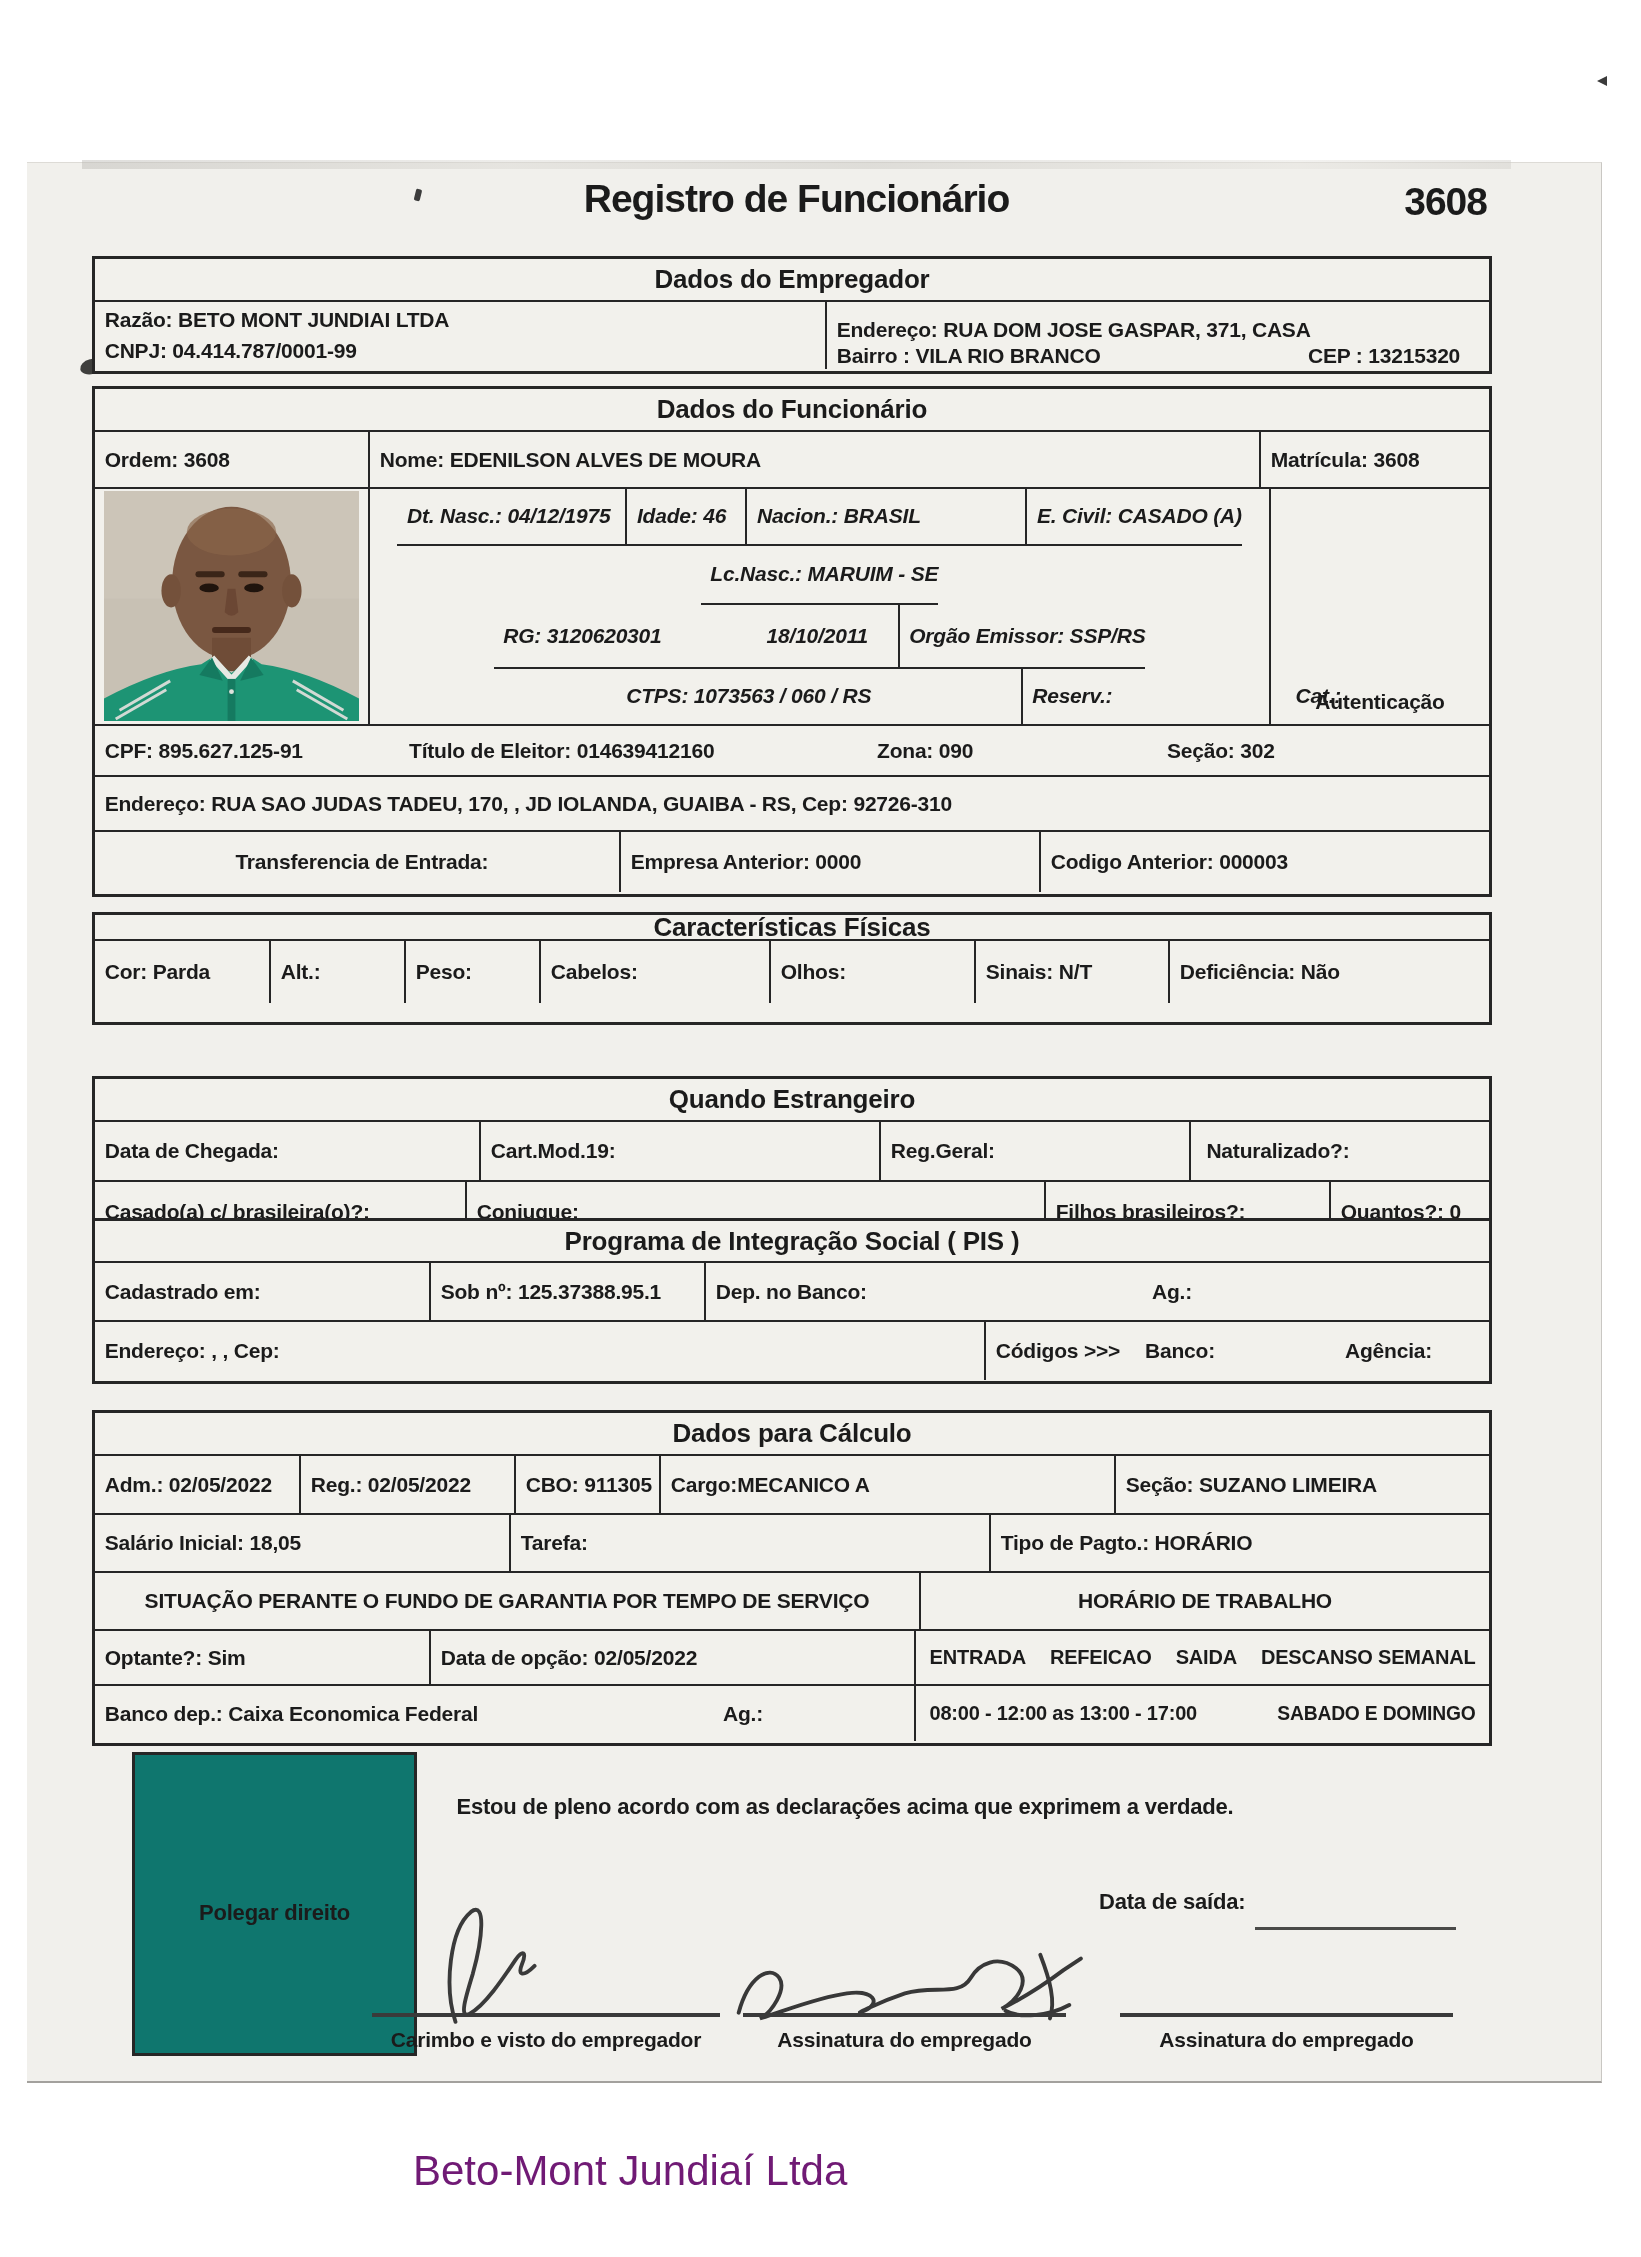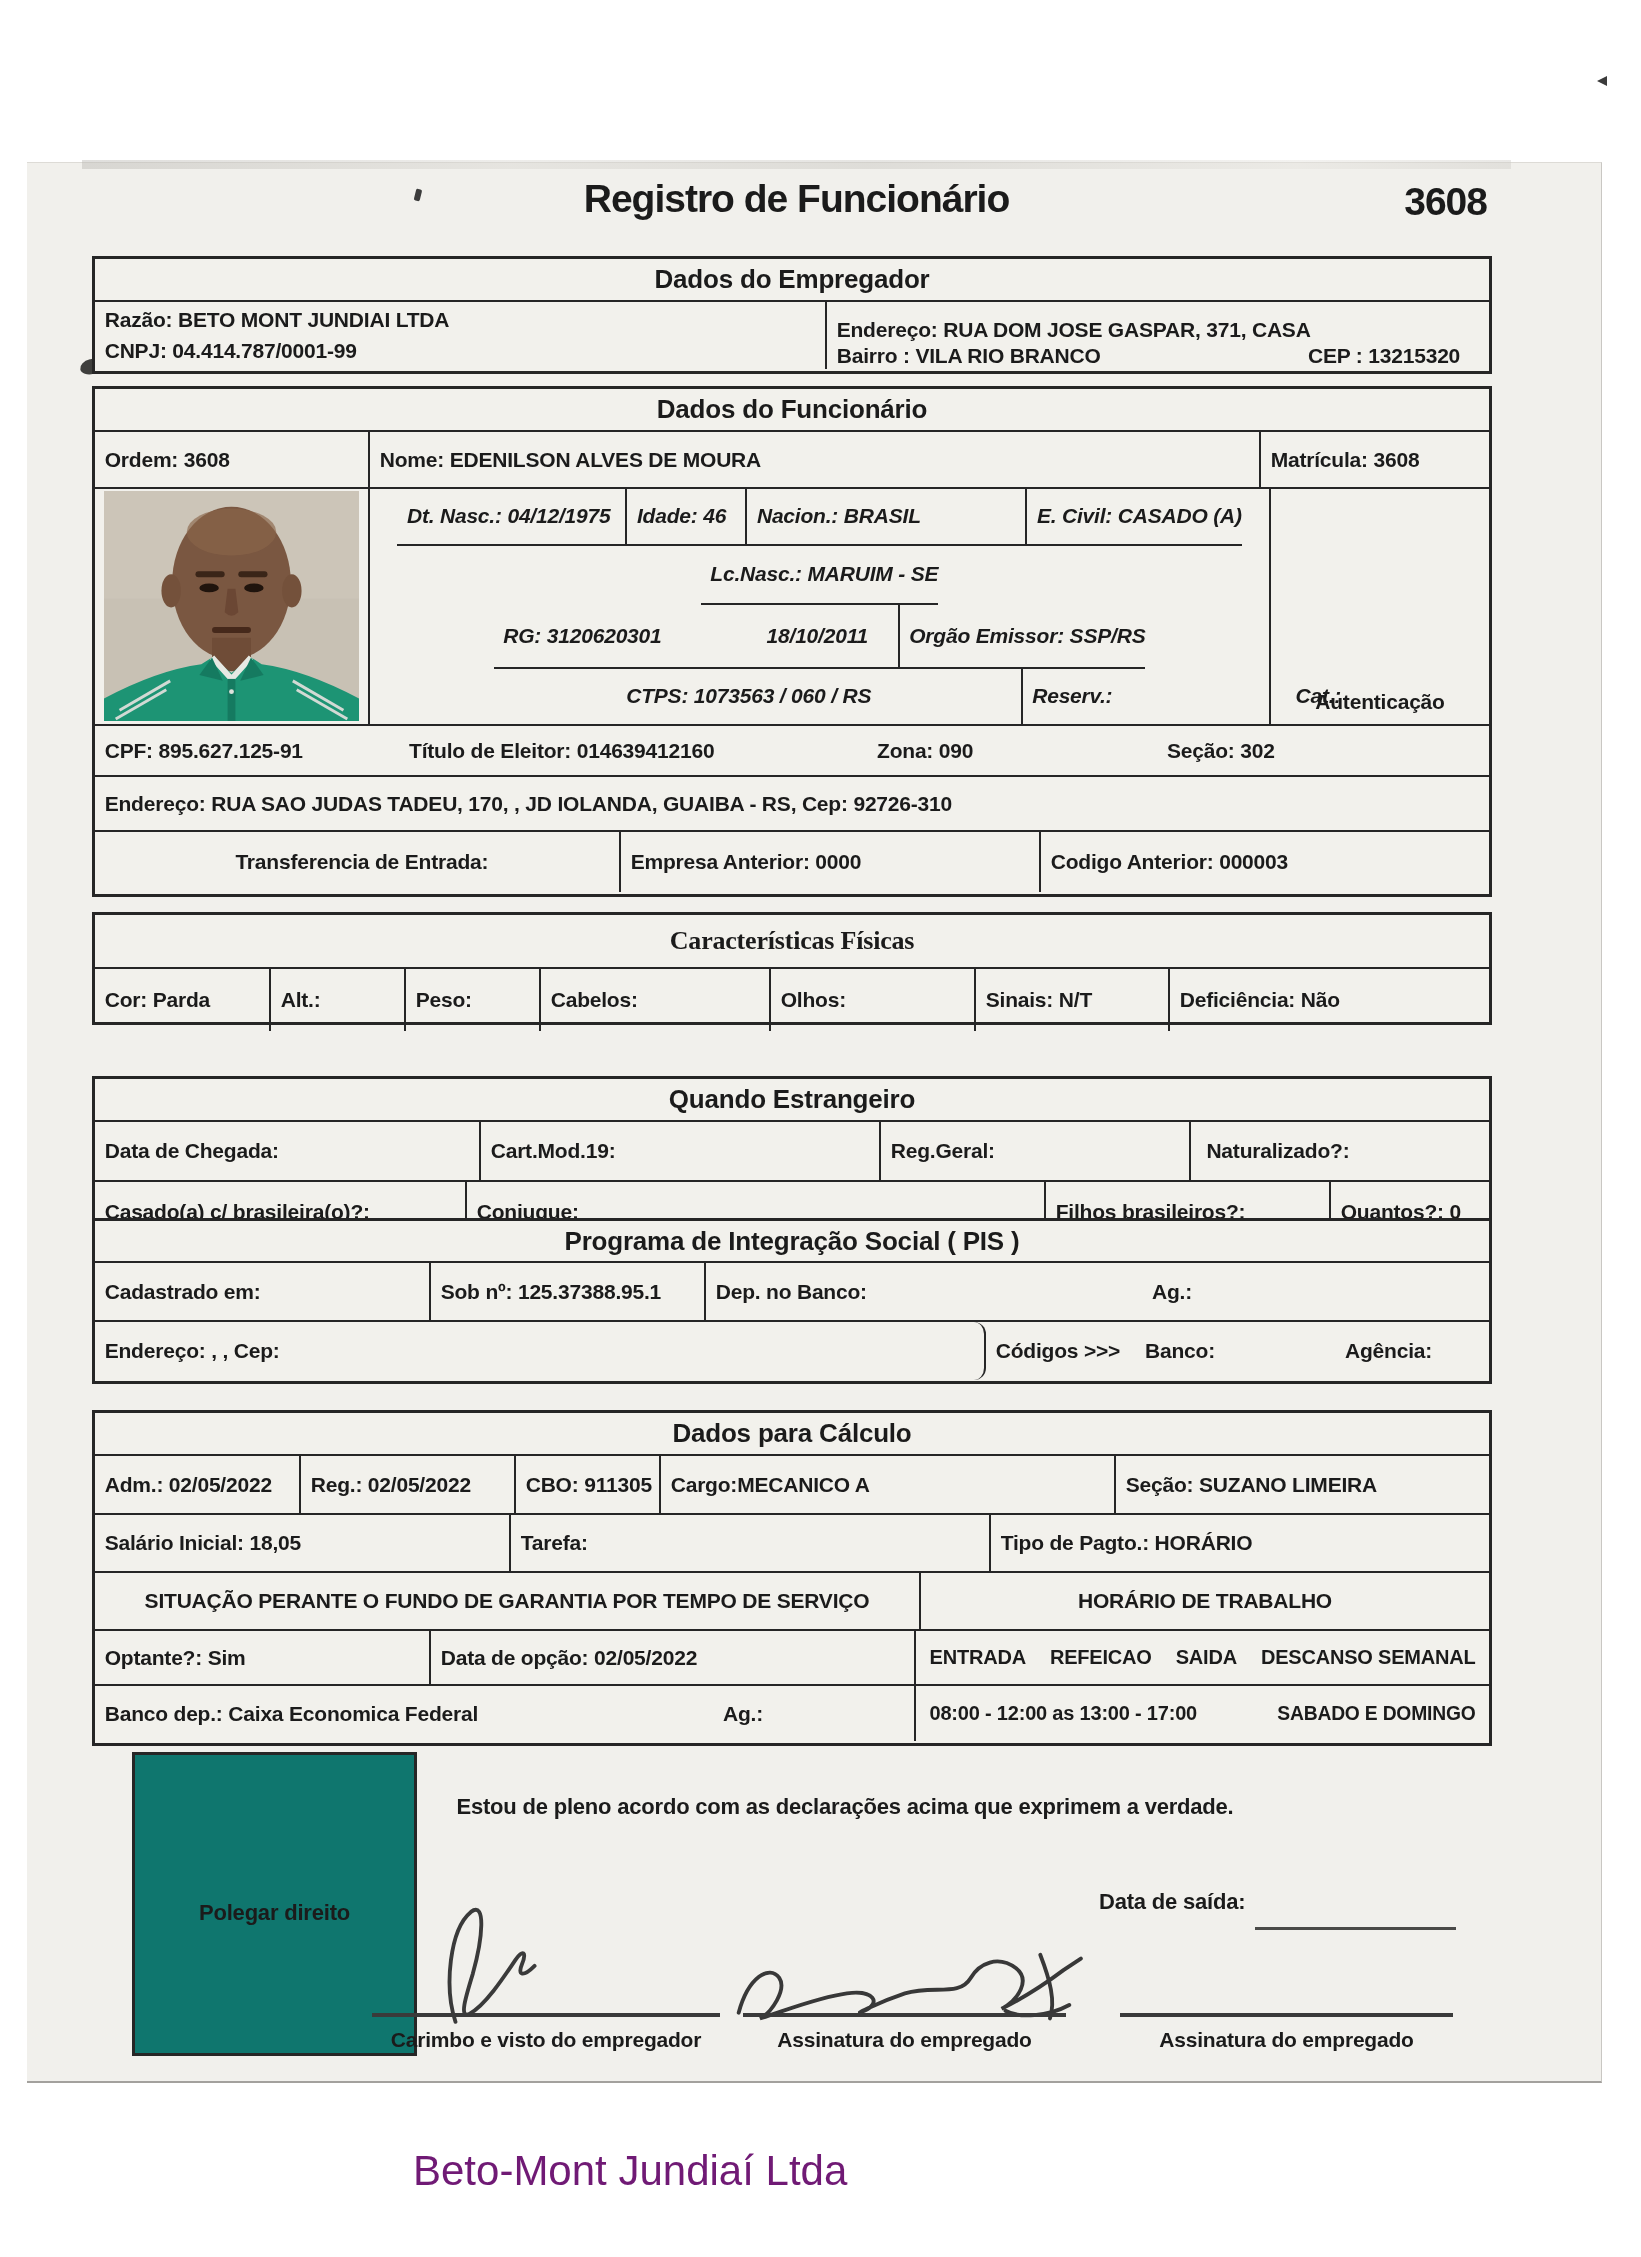--- a/index.html
+++ b/index.html
@@ -180,21 +180,21 @@
       <div class="cell" style="width:420px;">
         <span>Empresa Anterior: 0000</span>
       </div>
       <div class="cell last flex1">
         <span>Codigo Anterior: 000003</span>
       </div>
     </div>
   </div>
 
   <div class="box" style="top:912px;height:113px;">
-    <div class="sec-header" style="height:54px;font-family:Liberation Serif, serif;">Características Físicas</div>
+    <div class="sec-header" style="height:26px;">Características Físicas</div>
     <div class="row" style="height:62px;">
       <div class="cell" style="width:176px;">
           <span>Cor: Parda</span>
         </div>
       <div class="cell" style="width:135px;">
           <span>Alt.:</span>
         </div>
       <div class="cell" style="width:135px;">
           <span>Peso:</span>
         </div>
@@ -253,21 +253,21 @@
         </div>
       <div class="cell" style="width:275px;">
           <span>Sob nº: 125.37388.95.1</span>
         </div>
       <div class="cell last flex1 posc">
         <span class="ps" style="left:9.7px;">Dep. no Banco:</span>
         <span class="ps" style="left:446px;">Ag.:</span>
       </div>
     </div>
     <div class="row" style="height:58px;">
-      <div class="cell" style="width:891px;border-radius:12px;">
+      <div class="cell" style="width:891px;">
           <span>Endereço:  ,  , Cep:</span>
         </div>
       <div class="cell last flex1 posc">
         <span class="ps" style="left:9.7px;">Códigos &gt;&gt;&gt;</span>
         <span class="ps" style="left:159px;">Banco:</span>
         <span class="ps" style="left:359px;">Agência:</span>
       </div>
     </div>
   </div>
 

